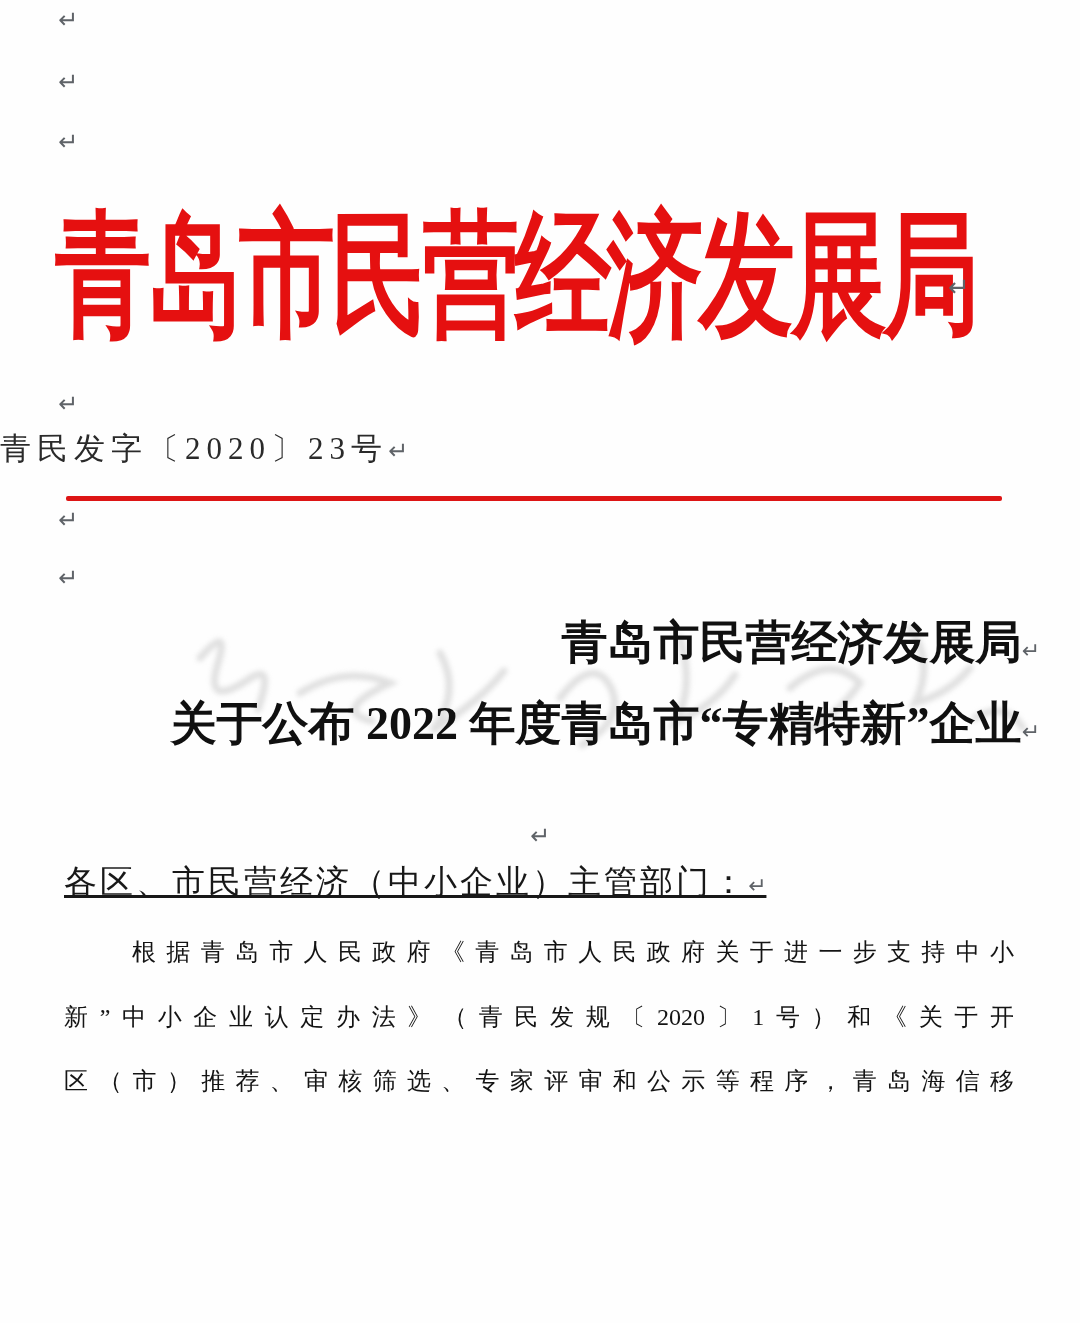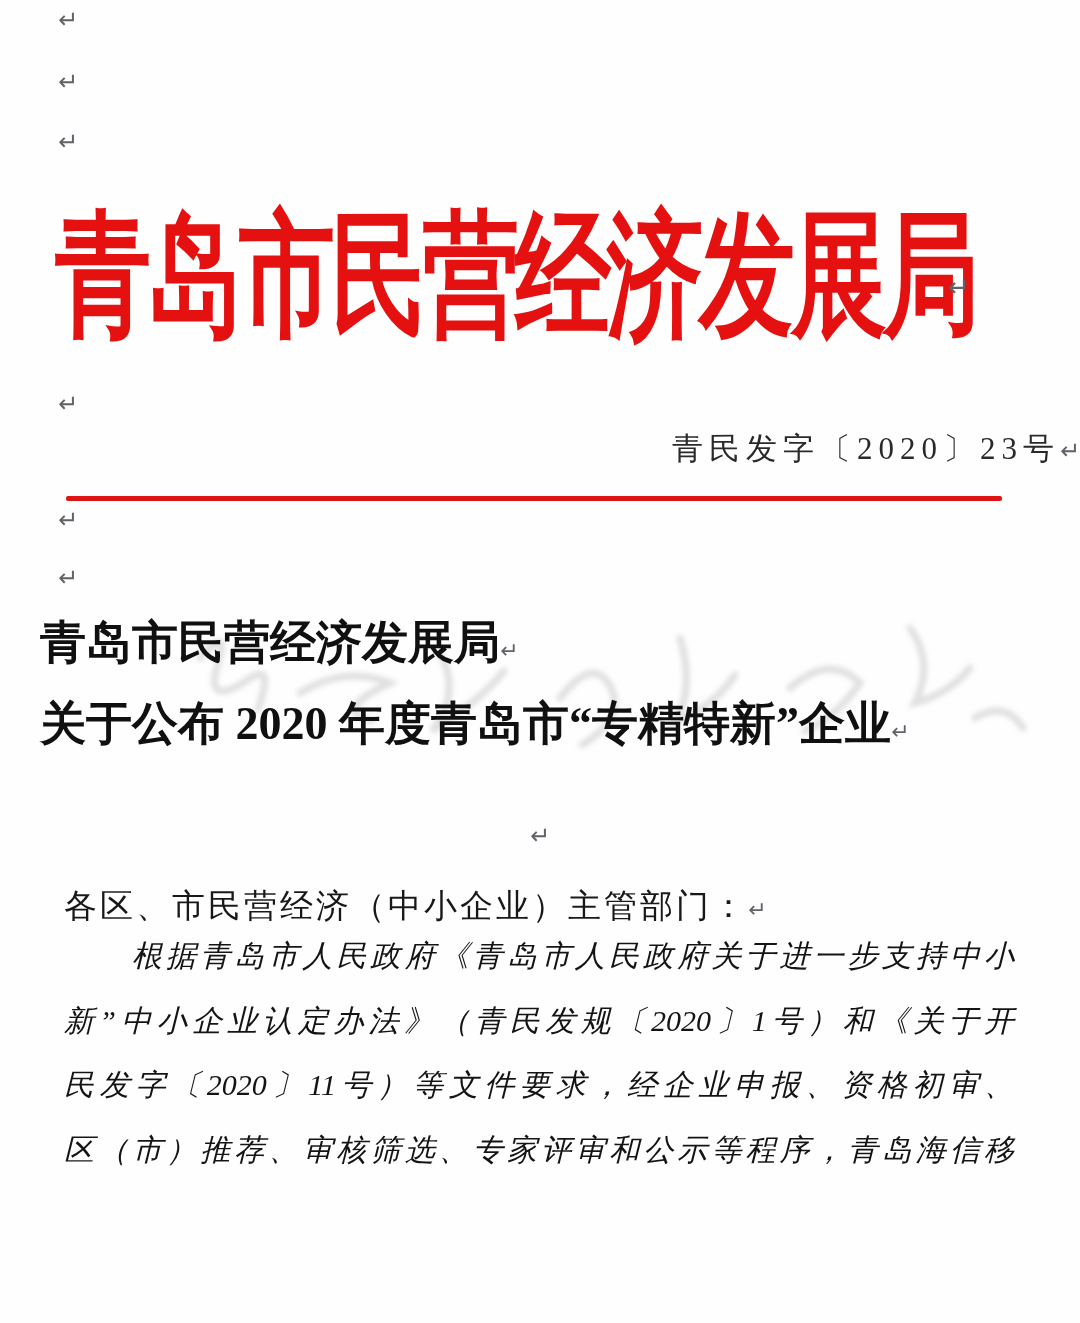--- a/index.html
+++ b/index.html
@@ -45,21 +45,21 @@
     position: absolute;
     top: 272px;
     left: 948px;
     font-size: 26px;
   }
   .doc-number {
     position: absolute;
     top: 428px;
     left: 0;
     width: 1080px;
-    text-align: right;
+    text-align: left;
     font-size: 31px;
     letter-spacing: 6px;
     color: #2a2a2a;
   }
   .doc-number .pilcrow { font-size: 24px; letter-spacing: 0; }
   .red-rule {
     position: absolute;
     top: 496px;
     left: 66px;
     width: 936px;
@@ -75,60 +75,60 @@
     height: 200px;
     opacity: 0.55;
     filter: blur(2.5px);
     pointer-events: none;
   }
   .notice-title {
     position: absolute;
     top: 606px;
     left: 40px;
     width: 1000px;
-    text-align: left;
+    text-align: right;
     font-weight: bold;
     font-size: 46px;
     line-height: 73px;
     color: #101010;
   }
   .notice-title .pilcrow { font-size: 22px; font-weight: normal; }
   .center-mark {
     position: absolute;
     top: 822px;
     left: 0;
     width: 1080px;
     text-align: center;
     font-size: 24px;
   }
   .salutation {
     position: absolute;
-    top: 884px;
+    top: 860px;
     left: 64px;
     width: 960px;
     font-size: 33px;
     letter-spacing: 3px;
     white-space: nowrap;
+    text-decoration: underline;
   }
   .salutation .pilcrow { font-size: 22px; letter-spacing: 0; }
   .body-block {
     position: absolute;
     top: 936px;
     left: 64px;
     width: 950px;
   }
   .jline {
     height: 64.5px;
-    font-size: 30px;
+    font-size: 24px;
     text-align: justify;
     text-align-last: justify;
     -moz-text-align-last: justify;
     white-space: normal;
     color: #141414;
-    font-style: italic;
   }
   .jline.indent { padding-left: 68px; }
 </style>
 </head>
 <body>
 
 <div class="page">
 
   <span class="margin-mark pilcrow" style="top:8px">↵</span>
   <span class="margin-mark pilcrow" style="top:70px">↵</span>
@@ -154,29 +154,28 @@
       <path d="M420 100 q 35 -45 52 -8 q 12 30 -30 55"></path>
       <path d="M540 40 q 15 50 -5 85 q 40 -18 60 -48"></path>
       <path d="M650 90 q 40 -35 70 -5 q -25 35 -55 48"></path>
       <path d="M770 30 q 25 35 5 75 q 35 -10 55 -35"></path>
       <path d="M835 120 q 30 -18 48 10"></path>
     </g>
   </svg>
 
   <div class="notice-title">
     <div><span>青岛市民营经济发展局</span><span class="pilcrow">↵</span></div>
-    <div><span>关于公布 2020 年度青岛市“专精特新”企业</span><span class="pilcrow">↵</span></div>
+    <div><span>关于公布 2022 年度青岛市“专精特新”企业</span><span class="pilcrow">↵</span></div>
   </div>
 
   <div class="center-mark pilcrow">↵</div>
 
   <div class="salutation">
     <span>各区、市民营经济（中小企业）主管部门：</span><span class="pilcrow">↵</span>
   </div>
 
   <div class="body-block">
     <div class="jline indent">根据青岛市人民政府《青岛市人民政府关于进一步支持中小</div>
     <div class="jline">新”中小企业认定办法》（青民发规〔2020〕1号）和《关于开</div>
-    <div class="jline">民发字〔2020〕11号）等文件要求，经企业申报、资格初审、</div>
     <div class="jline">区（市）推荐、审核筛选、专家评审和公示等程序，青岛海信移</div>
   </div>
 
 </div>
 
 </body></html>

